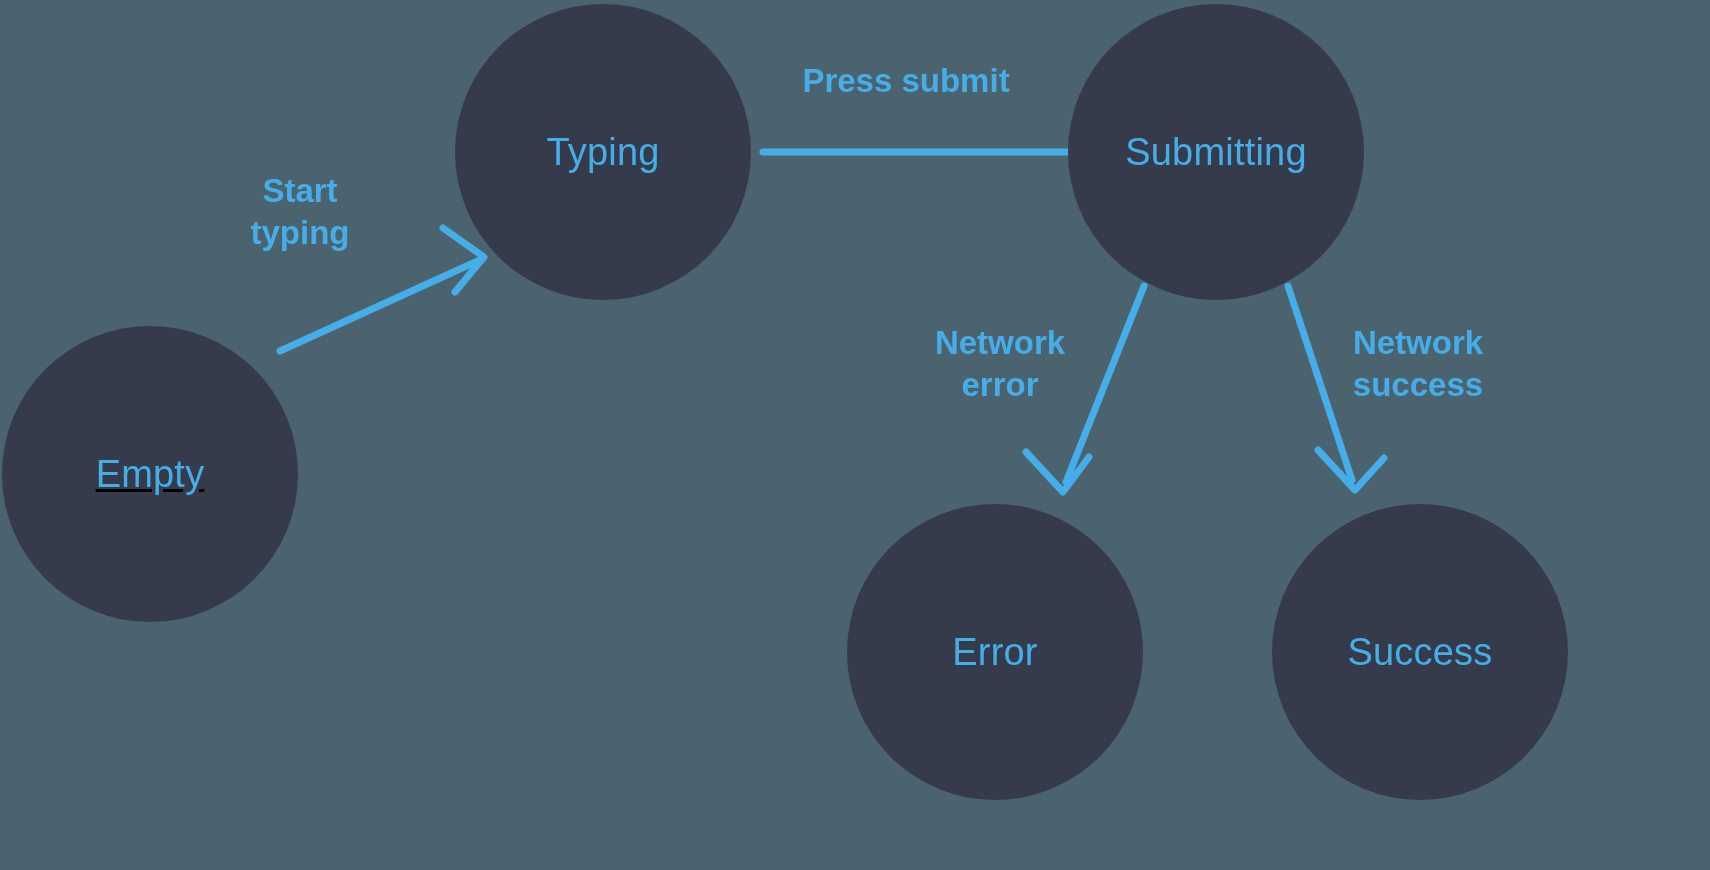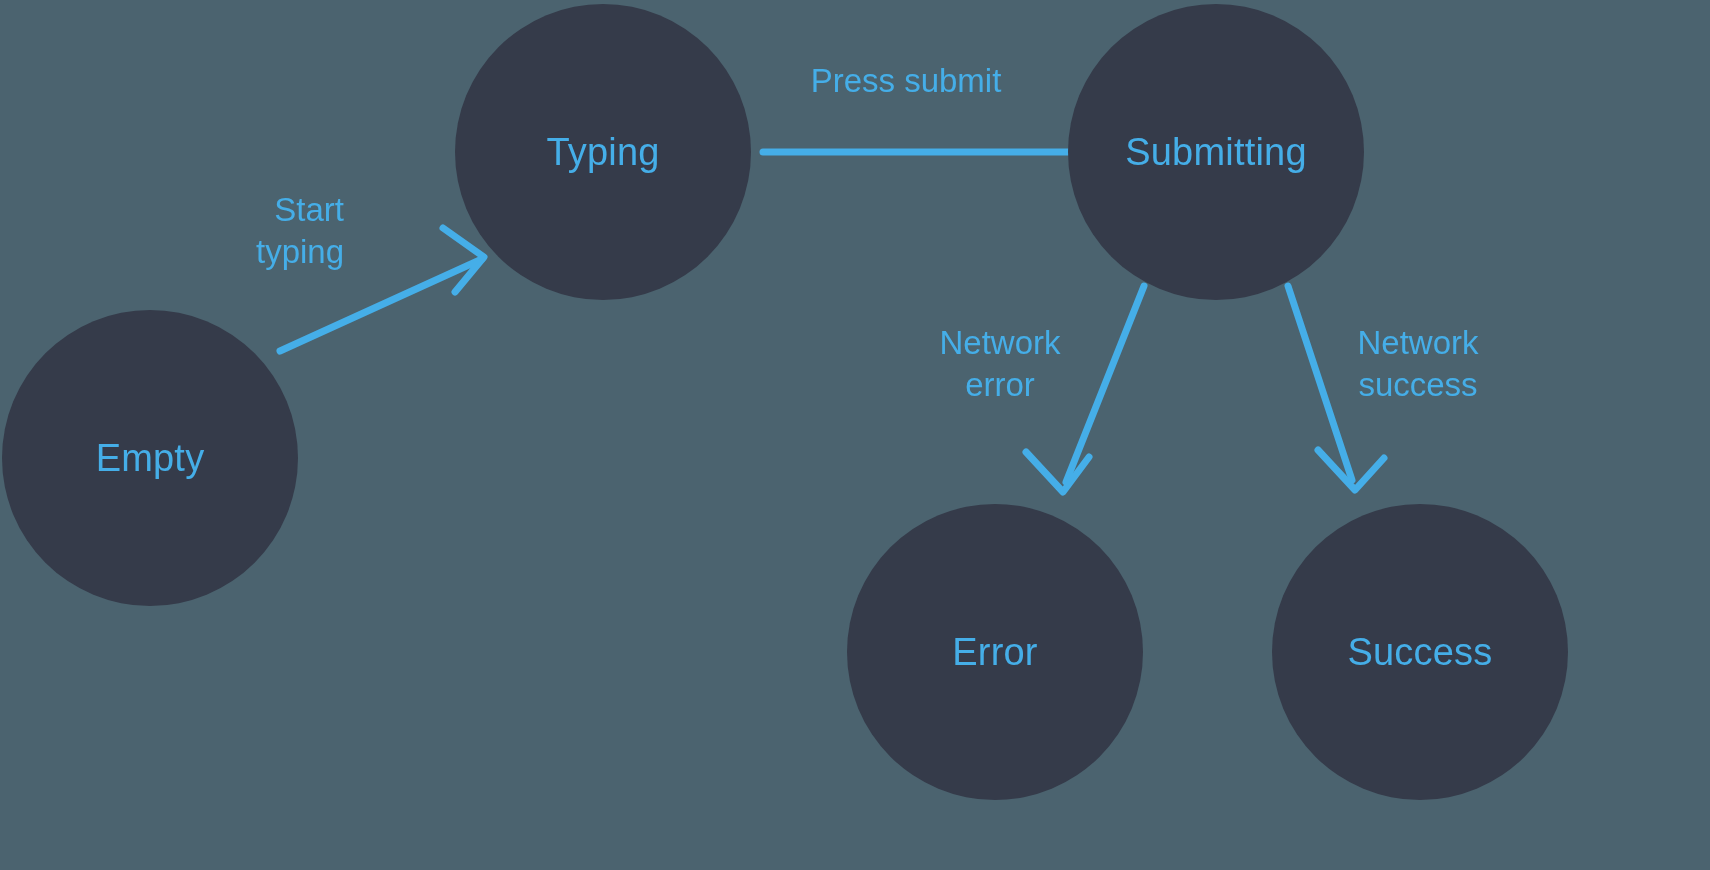--- a/index.html
+++ b/index.html
@@ -36,21 +36,21 @@
     font-weight: 400;
     letter-spacing: 0.2px;
     line-height: 1;
     white-space: nowrap;
     text-align: center;
   }
   .edge-label {
     position: absolute;
     color: #45aee8;
     font-size: 33px;
-    font-weight: 400;
+    font-weight: 700;
     line-height: 1.28;
     text-align: center;
     white-space: pre-line;
     transform: translate(-50%, -50%);
   }
 </style>
 </head>
 <body>
 
 <div id="canvas">
@@ -74,41 +74,41 @@
       </g>
 
       <g>
         <line x1="1288" y1="286" x2="1352" y2="480"></line>
         <polyline points="1318,450 1355,490 1384,458"></polyline>
       </g>
 
     </g>
   </svg>
 
-  <div class="state-node" style="left:2px; top:310px; width:296px; height:296px;">
+  <div class="state-node" style="left:2px; top:326px; width:296px; height:296px;text-decoration:underline;">
     <span class="state-label">Empty</span>
   </div>
 
   <div class="state-node" style="left:455px; top:4px; width:296px; height:296px;">
     <span class="state-label">Typing</span>
   </div>
 
   <div class="state-node" style="left:1068px; top:4px; width:296px; height:296px;align-items:center;">
     <span class="state-label">Submitting</span>
   </div>
 
   <div class="state-node" style="left:847px; top:504px; width:296px; height:296px;">
     <span class="state-label">Error</span>
   </div>
 
   <div class="state-node" style="left:1272px; top:504px; width:296px; height:296px;">
     <span class="state-label">Success</span>
   </div>
 
-  <div class="edge-label" style="left:300px; top:231px;text-align:right;">Start
+  <div class="edge-label" style="left:300px; top:212px;">Start
 typing</div>
 
   <div class="edge-label" style="left:906px; top:81px;">Press submit</div>
 
   <div class="edge-label" style="left:1000px; top:364px;">Network
 error</div>
 
   <div class="edge-label" style="left:1418px; top:364px;">Network
 success</div>
 

